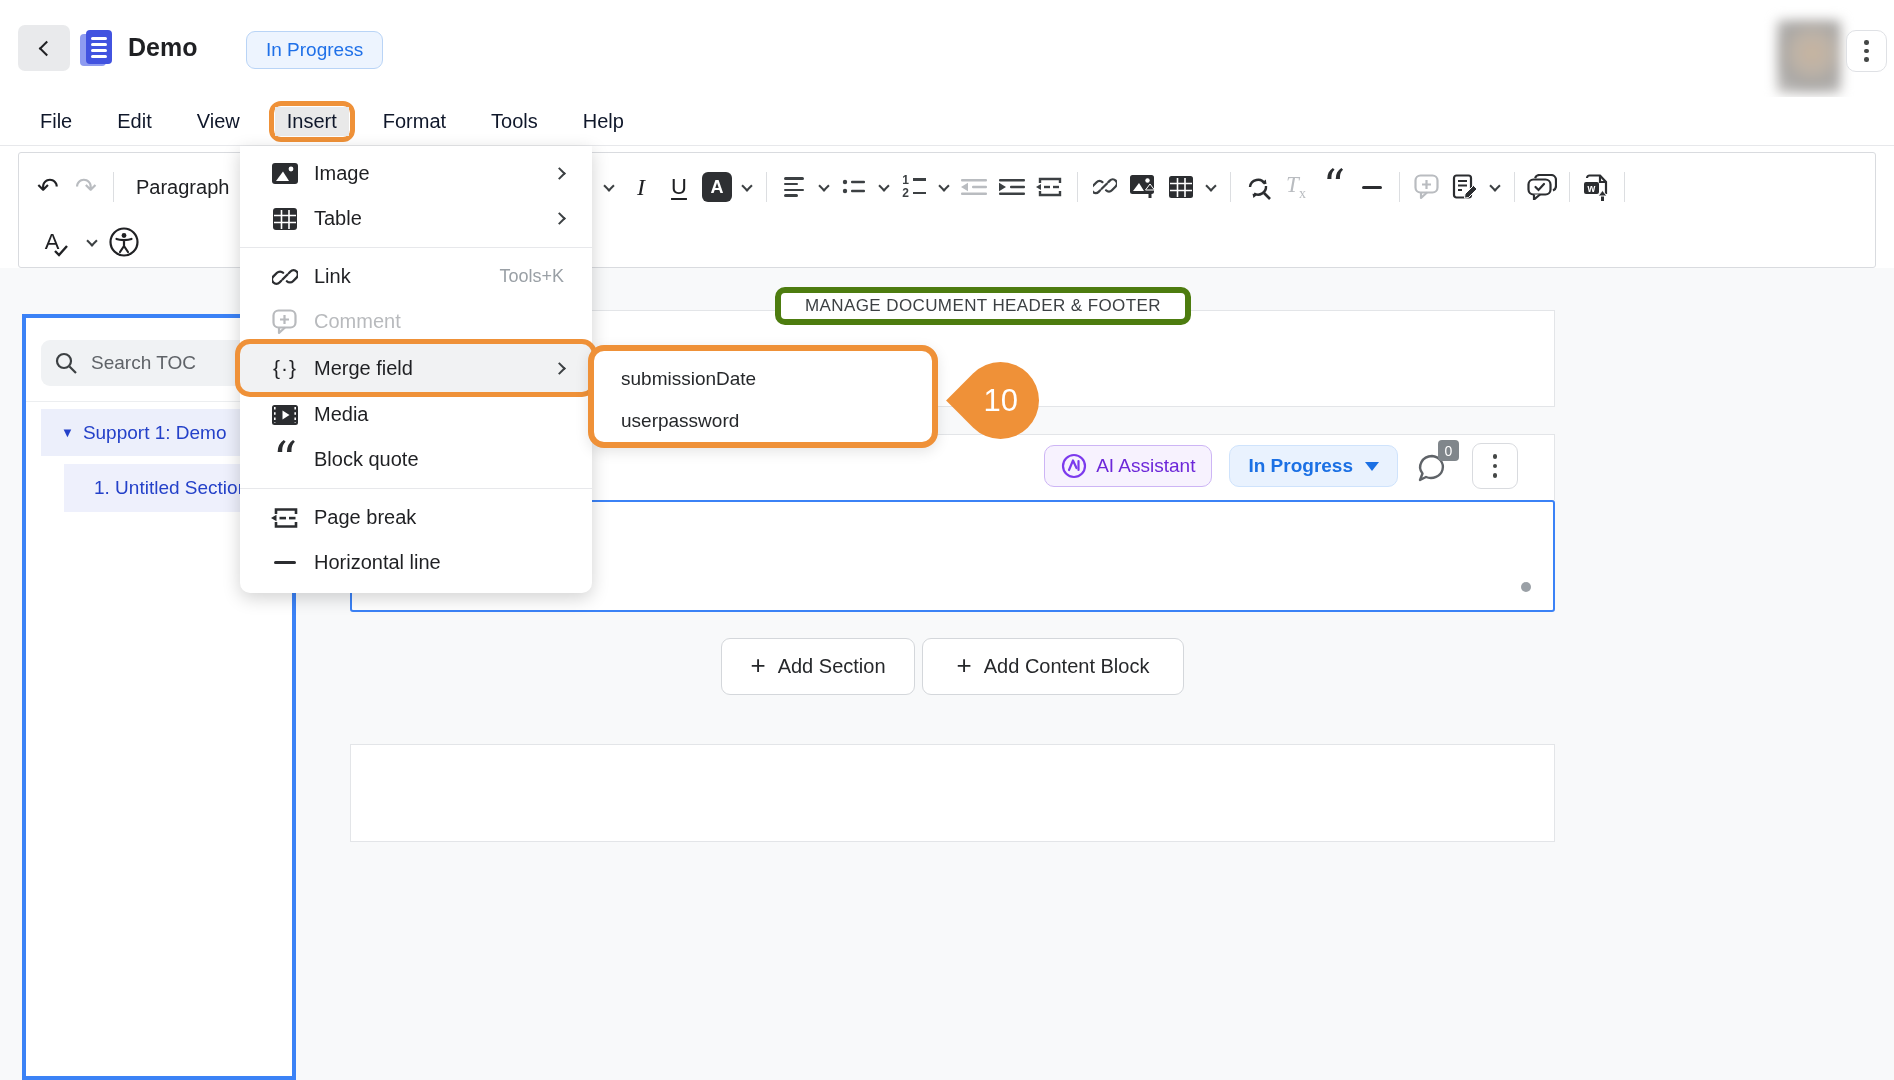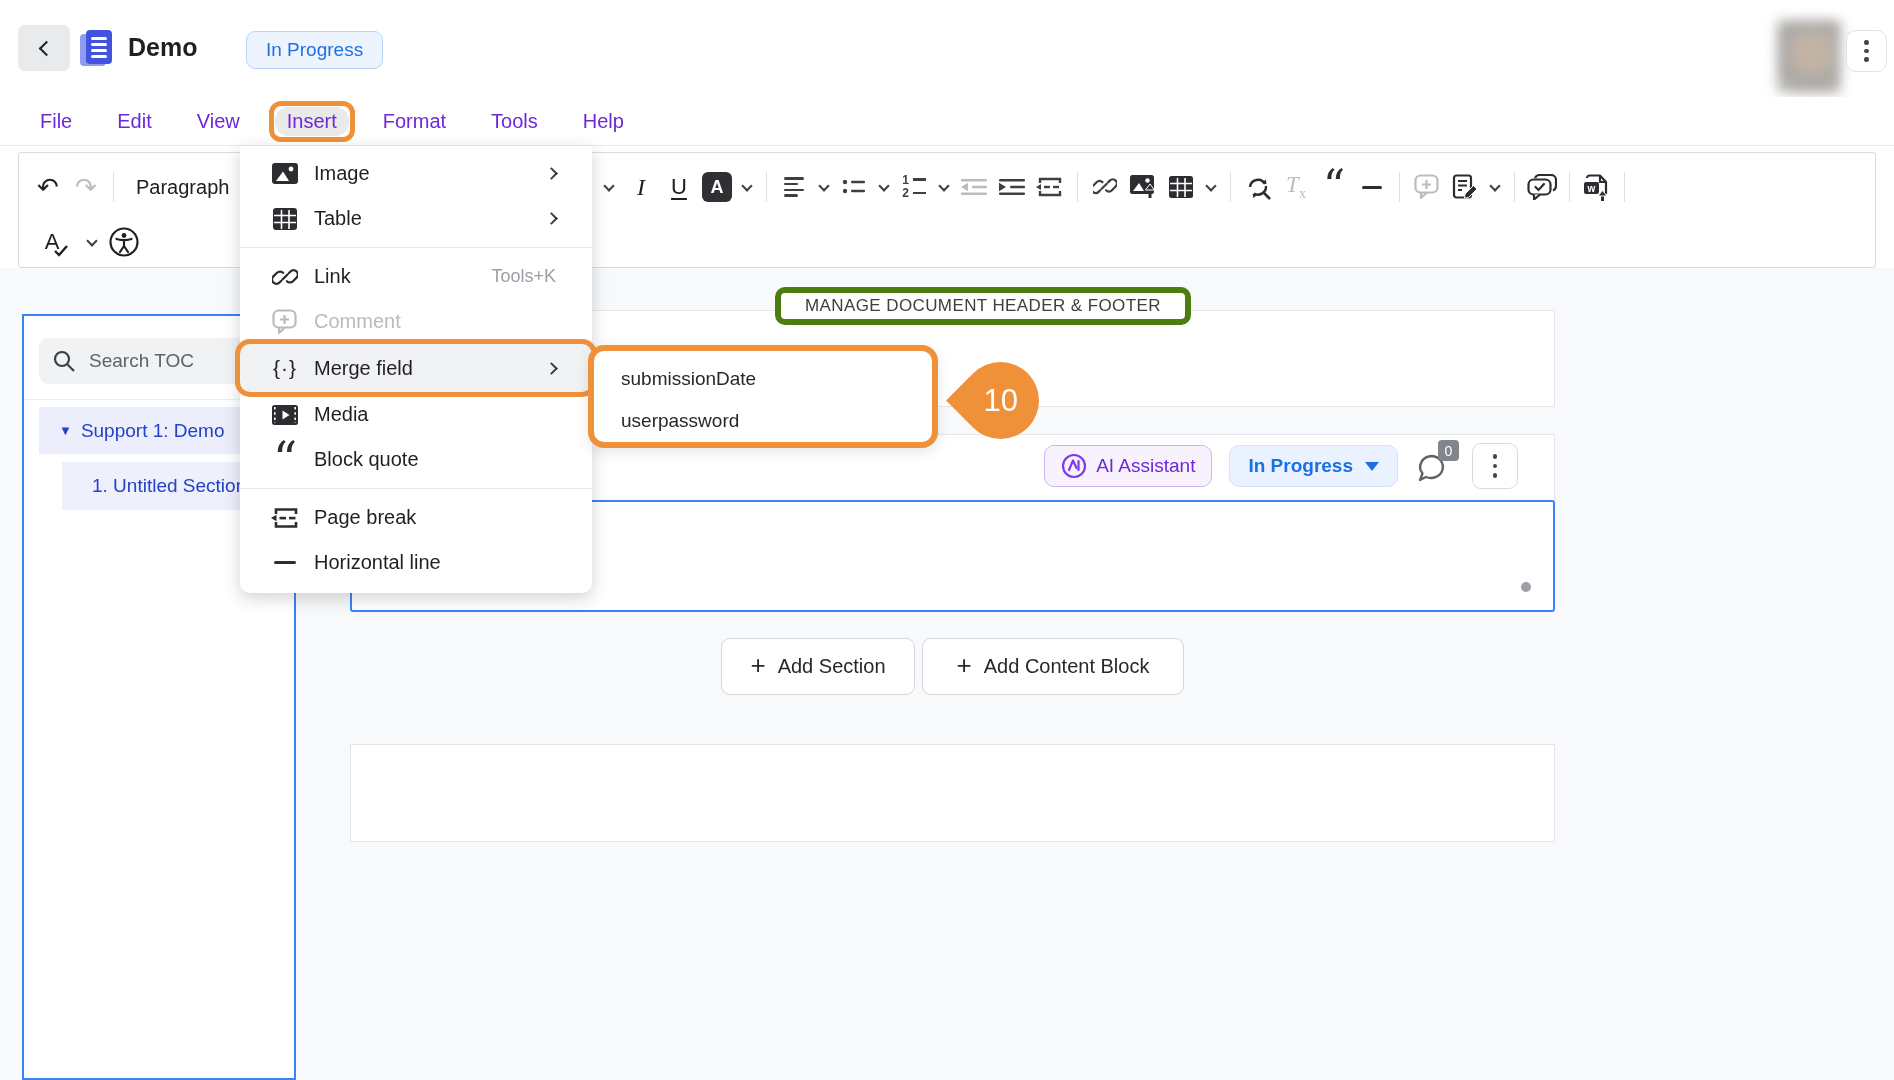--- a/index.html
+++ b/index.html
@@ -26,23 +26,23 @@
             background:radial-gradient(circle at 55% 45%, #c8b49e 0%, #bdb3a8 35%, #a8a6a4 60%, #c9c7c5 100%);
             filter:blur(6px); }
   .kebab-btn { position:absolute; left:1846px; top:30px; width:41px; height:42px; background:#fff;
                border:1px solid #dfe1e5; border-radius:10px; display:flex; flex-direction:column; gap:4px;
                align-items:center; justify-content:center; cursor:pointer; }
   .dot3 { width:4.5px; height:4.5px; border-radius:50%; background:#444746; }
 
   
   .menubar { position:absolute; left:0; top:97px; width:1894px; height:49px; background:#fff;
              border-bottom:1px solid #e7e8eb; display:flex; align-items:center; padding-left:40px; }
-  .menu-btn { font-size:20px; color:#6d28d9; margin-right:45px; cursor:pointer; }
+  .menu-btn { font-size:20px; color:#0f172a; margin-right:45px; cursor:pointer; }
   .insert-wrap { border:5px solid #EF9138; border-radius:12px; padding:1px; margin:0 28px 0 -16px; }
-  .insert-inner { background:#e9e9e9; border-radius:14px; padding:3px 12px; display:block; }
+  .insert-inner { background:#e9e9e9; border-radius:0; padding:3px 12px; display:block; }
 
   
   .toolbar-box { position:absolute; left:18px; top:152px; width:1858px; height:116px; background:#fff;
                  border:1px solid #d9dbdf; border-radius:3px; }
   .tb-row1 { position:absolute; left:10px; top:6px; height:56px; display:flex; align-items:center; }
   .tb-row2 { position:absolute; left:14px; top:66px; height:46px; display:flex; align-items:center; }
   .icon-btn { min-width:38px; height:42px; display:flex; align-items:center; justify-content:center;
               cursor:pointer; position:relative; }
   .tb-divider { width:1px; height:30px; background:#dcdee1; margin:0 8px; }
   .tb-glyph { font-size:26px; color:#202124; line-height:1; }
@@ -57,21 +57,21 @@
   .quote-glyph { font-family:"DejaVu Serif", serif; font-size:44px; line-height:0.4; height:20px;
                  overflow:visible; color:#2b2d30; }
   .hline-glyph { width:20px; height:3px; background:#2b2d30; border-radius:2px; }
   .lines i { display:block; background:#3c4043; height:2.4px; border-radius:2px; margin:3.2px 0; }
 
   
   .main-bg { position:absolute; left:0; top:268px; width:1894px; height:812px; background:#f8f9fa; }
 
   
   .toc-panel { position:absolute; left:22px; top:314px; width:274px; height:766px; background:#fff;
-               border:2px solid #3b82f6; z-index:10; }
+               border:4px solid #3b82f6; z-index:10; }
   .toc-search { position:absolute; left:15px; top:22px; width:244px; height:46px; background:#f0f2f4;
                 border-radius:9px; display:flex; align-items:center; padding-left:13px; }
   .toc-search input { border:none; background:transparent; outline:none; font-size:19px; color:#5f6368;
                       width:160px; margin-left:13px; font-family:"Liberation Sans", sans-serif; }
   .toc-search input::placeholder { color:#5f6368; opacity:1; }
   .toc-div { position:absolute; left:0; top:83px; width:100%; height:1px; background:#eceef0; }
   .toc-item1 { position:absolute; left:15px; top:91px; width:259px; height:47px; background:#eceffb;
                color:#2441c9; font-size:19px; display:flex; align-items:center; padding-left:20px;
                white-space:nowrap; overflow:hidden; cursor:pointer; }
   .toc-caret { font-size:13px; margin-right:9px; }
@@ -105,21 +105,21 @@
   .kebab-sq { width:46px; height:46px; background:#fff; border:1px solid #d9dbdf; border-radius:9px;
               display:flex; flex-direction:column; gap:5px; align-items:center; justify-content:center; cursor:pointer; }
   .add-btn { position:absolute; top:638px; height:57px; background:#fff; border:1px solid #d4d7db;
              border-radius:9px; display:flex; align-items:center; justify-content:center; gap:12px;
              font-size:20px; color:#26282b; cursor:pointer; }
   .plus-g { font-size:26px; font-weight:normal; color:#26282b; line-height:1; margin-top:-3px; }
 
   
   .insert-menu { position:absolute; left:240px; top:146px; width:352px; background:#fff; z-index:40;
                  border-radius:0 0 10px 10px; box-shadow:0 5px 18px rgba(0,0,0,0.18); padding:5px 0 8px 0; }
-  .menu-item { height:45px; display:flex; align-items:center; padding:0 36px 0 31px; position:relative;
+  .menu-item { height:45px; display:flex; align-items:center; padding:0 28px 0 31px; position:relative;
                cursor:pointer; }
   .mi-icon { width:28px; display:flex; justify-content:center; align-items:center; }
   .mi-label { font-size:20px; margin-left:15px; color:#1f2023; }
   .mi-right { margin-left:auto; }
   .mi-shortcut { margin-left:auto; font-size:18px; color:#9aa0a6; }
   .menu-div { height:1px; background:#e7e8eb; margin:6px 0; }
   .mi-disabled .mi-label { color:#b8babd; }
   .mi-highlight { background:#f1f2f3; box-shadow:0 0 0 5px #EF9138; border-radius:10px; height:48px; }
   .merge-glyph { font-size:21px; color:#1f2023; letter-spacing:1px; }
 

